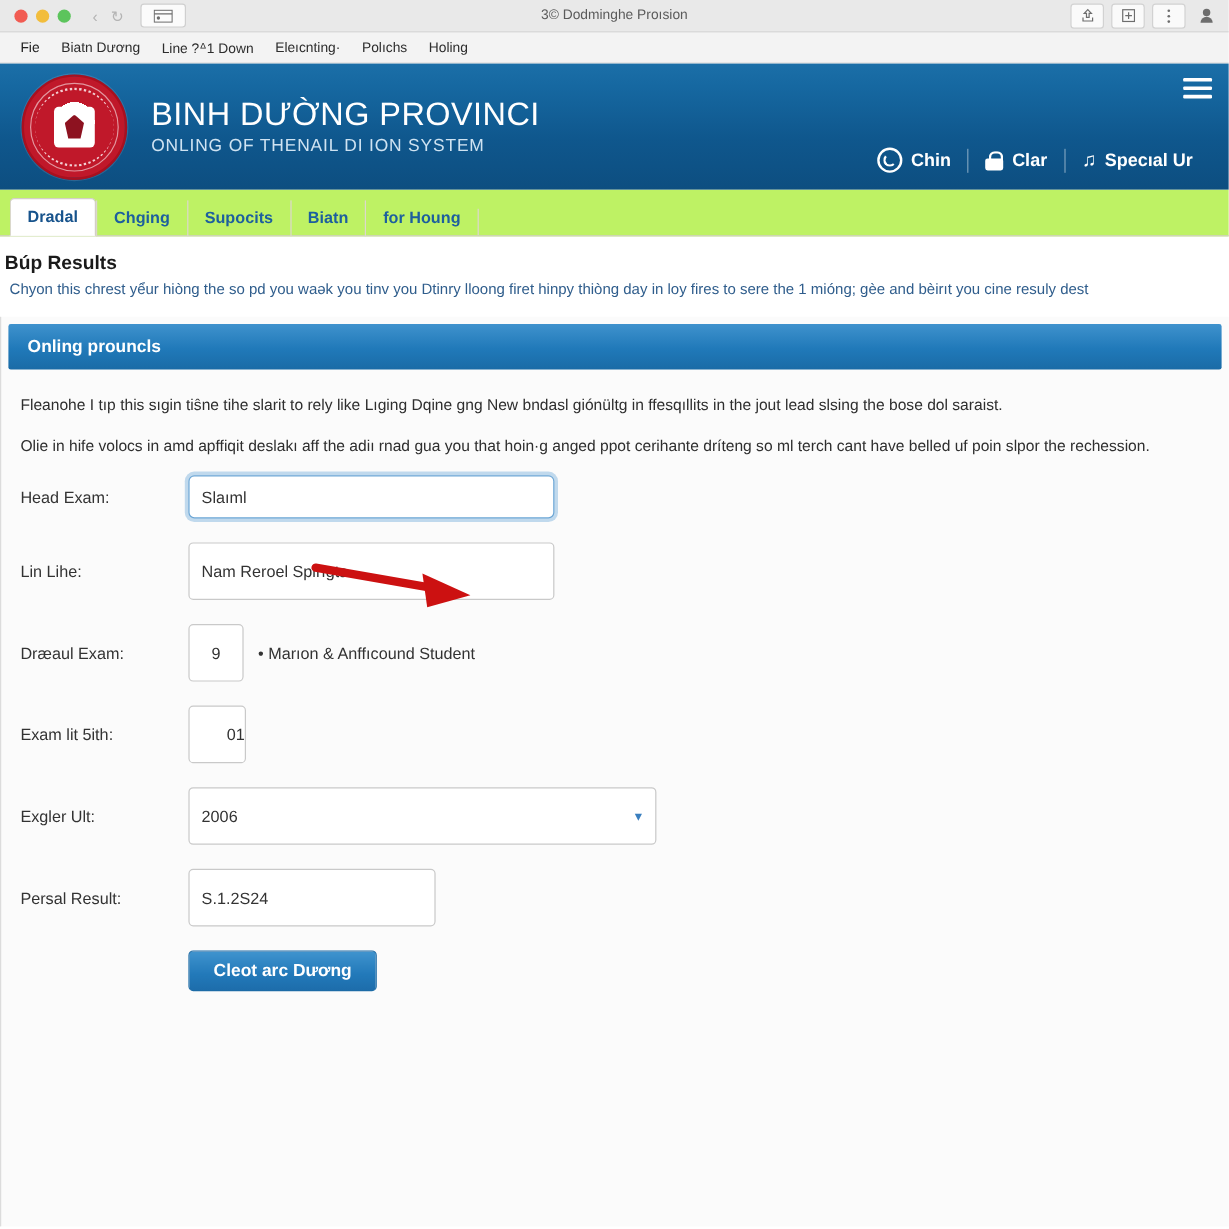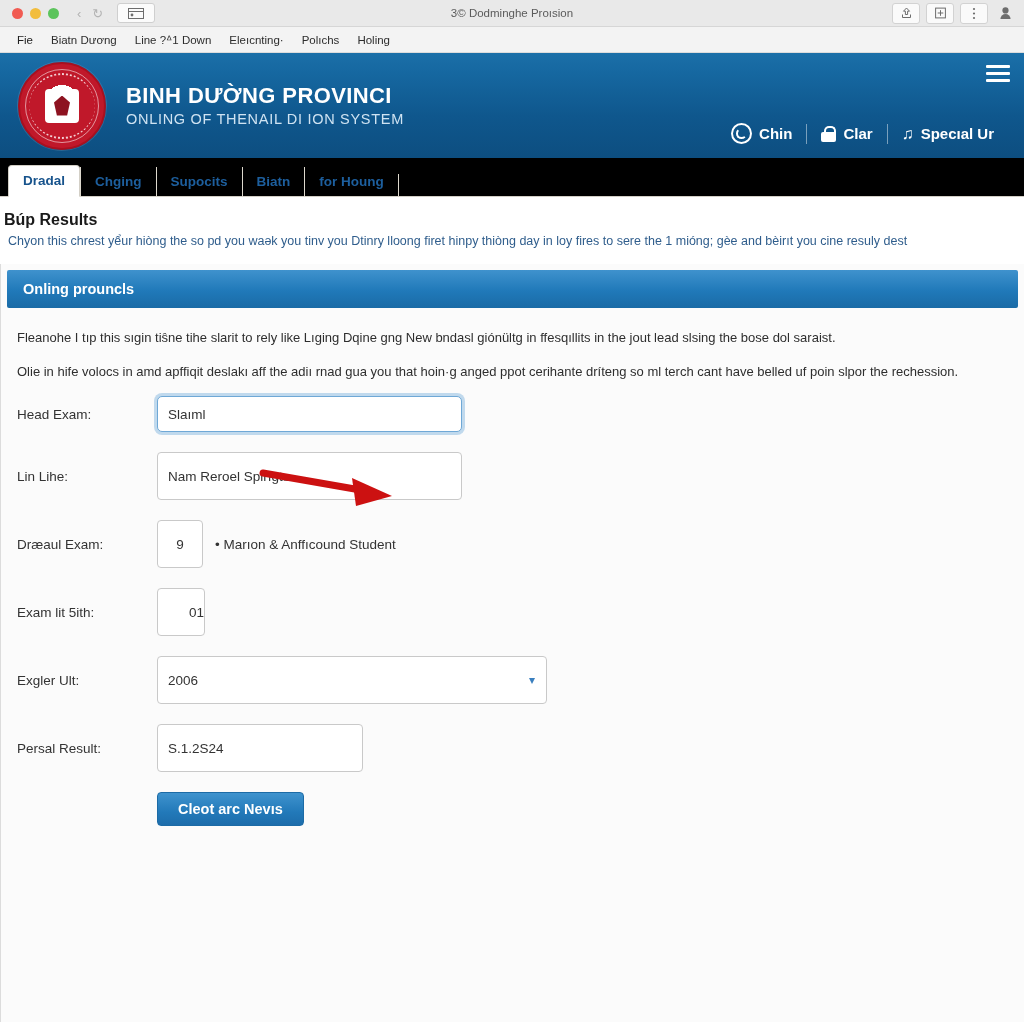--- a/index.html
+++ b/index.html
@@ -76,21 +76,21 @@
     display:block;width:16px;height:20px;background:#8d1220;
     clip-path:polygon(50% 0,100% 35%,82% 100%,18% 100%,0 35%);
   }
   .logo .arcs{
     position:absolute;inset:9px;border-radius:50%;
     border-top:2px dotted rgba(255,255,255,.8);
     border-bottom:2px dotted rgba(255,255,255,.8);
   }
   .titles{padding-left:20px;}
   .site-title{
-    font-size:22px;font-weight:bold;color:#ffffff;letter-spacing:.4px;line-height:1.05;
+    font-size:27px;font-weight:normal;color:#ffffff;letter-spacing:.4px;line-height:1.05;
   }
   .site-sub{
     font-size:14.5px;color:#cfe3f2;letter-spacing:.7px;margin-top:4px;
   }
   .hamburger{
     position:absolute;right:14px;top:12px;width:24px;display:flex;flex-direction:column;gap:4px;
   }
   .hamburger b{display:block;height:3px;background:#ffffff;border-radius:1px;}
   .hamburger b:nth-child(1){width:100%;}
   .hamburger b:nth-child(2){width:100%;}
@@ -114,21 +114,21 @@
     content:"";position:absolute;left:3px;top:0;width:8px;height:7px;border:2px solid #fff;
     border-bottom:none;border-radius:5px 5px 0 0;
   }
   .ico-lock::after{
     content:"";position:absolute;left:0;top:6px;width:15px;height:10px;background:#fff;border-radius:2px;
   }
   .ico-note{font-size:16px;line-height:1;display:inline-block;}
 
   
   .tabstrip{
-    height:38px;background:#000000;border-bottom:1px solid #d3cfc6;
+    height:38px;background:#bef264;border-bottom:1px solid #d3cfc6;
     display:flex;align-items:flex-end;padding-left:8px;
   }
   .tab{
     font-size:13.5px;font-weight:bold;color:#1d5f9e;padding:7px 14px 8px;margin-bottom:-1px;
     border-left:1px solid #ddd8cd;
   }
   .tab:first-child{border-left:none;}
   .tab.active{
     background:#ffffff;border:1px solid #d3cfc6;border-bottom-color:#ffffff;
     border-radius:4px 4px 0 0;color:#17538c;
@@ -367,21 +367,21 @@
               <span class="chev">▾</span>
             </div>
           </div>
 
           <div class="frow">
             <div class="flabel">Persal Result:</div>
             <input class="finput" type="text" style="width: 206px;" value="S.1.2S24">
           </div>
 
           <div class="frow">
-            <button class="btn-primary">Cleot arc Nevıs</button>
+            <button class="btn-primary">Cleot arc Dương</button>
           </div>
 
         </div>
       </div>
     </div>
   </div>
 </div>
 
 <svg class="annotation">
   <g>

